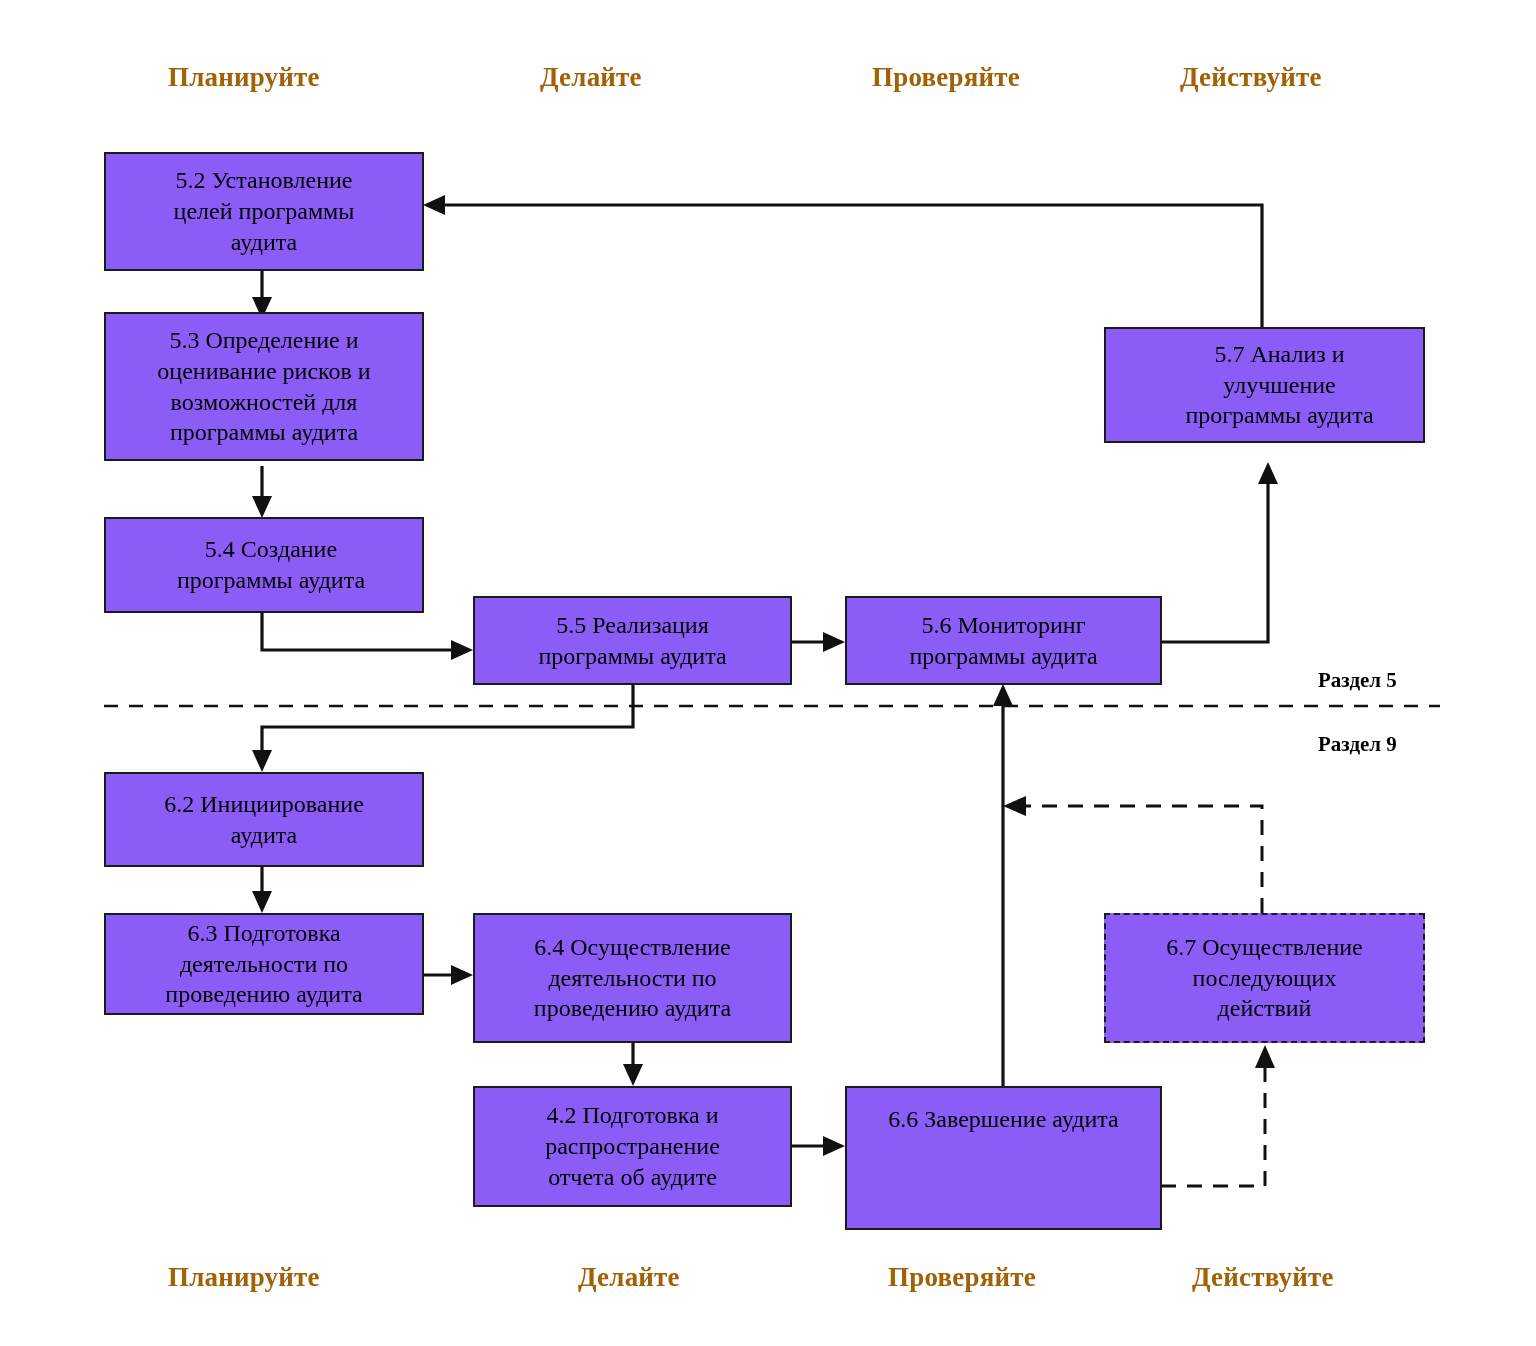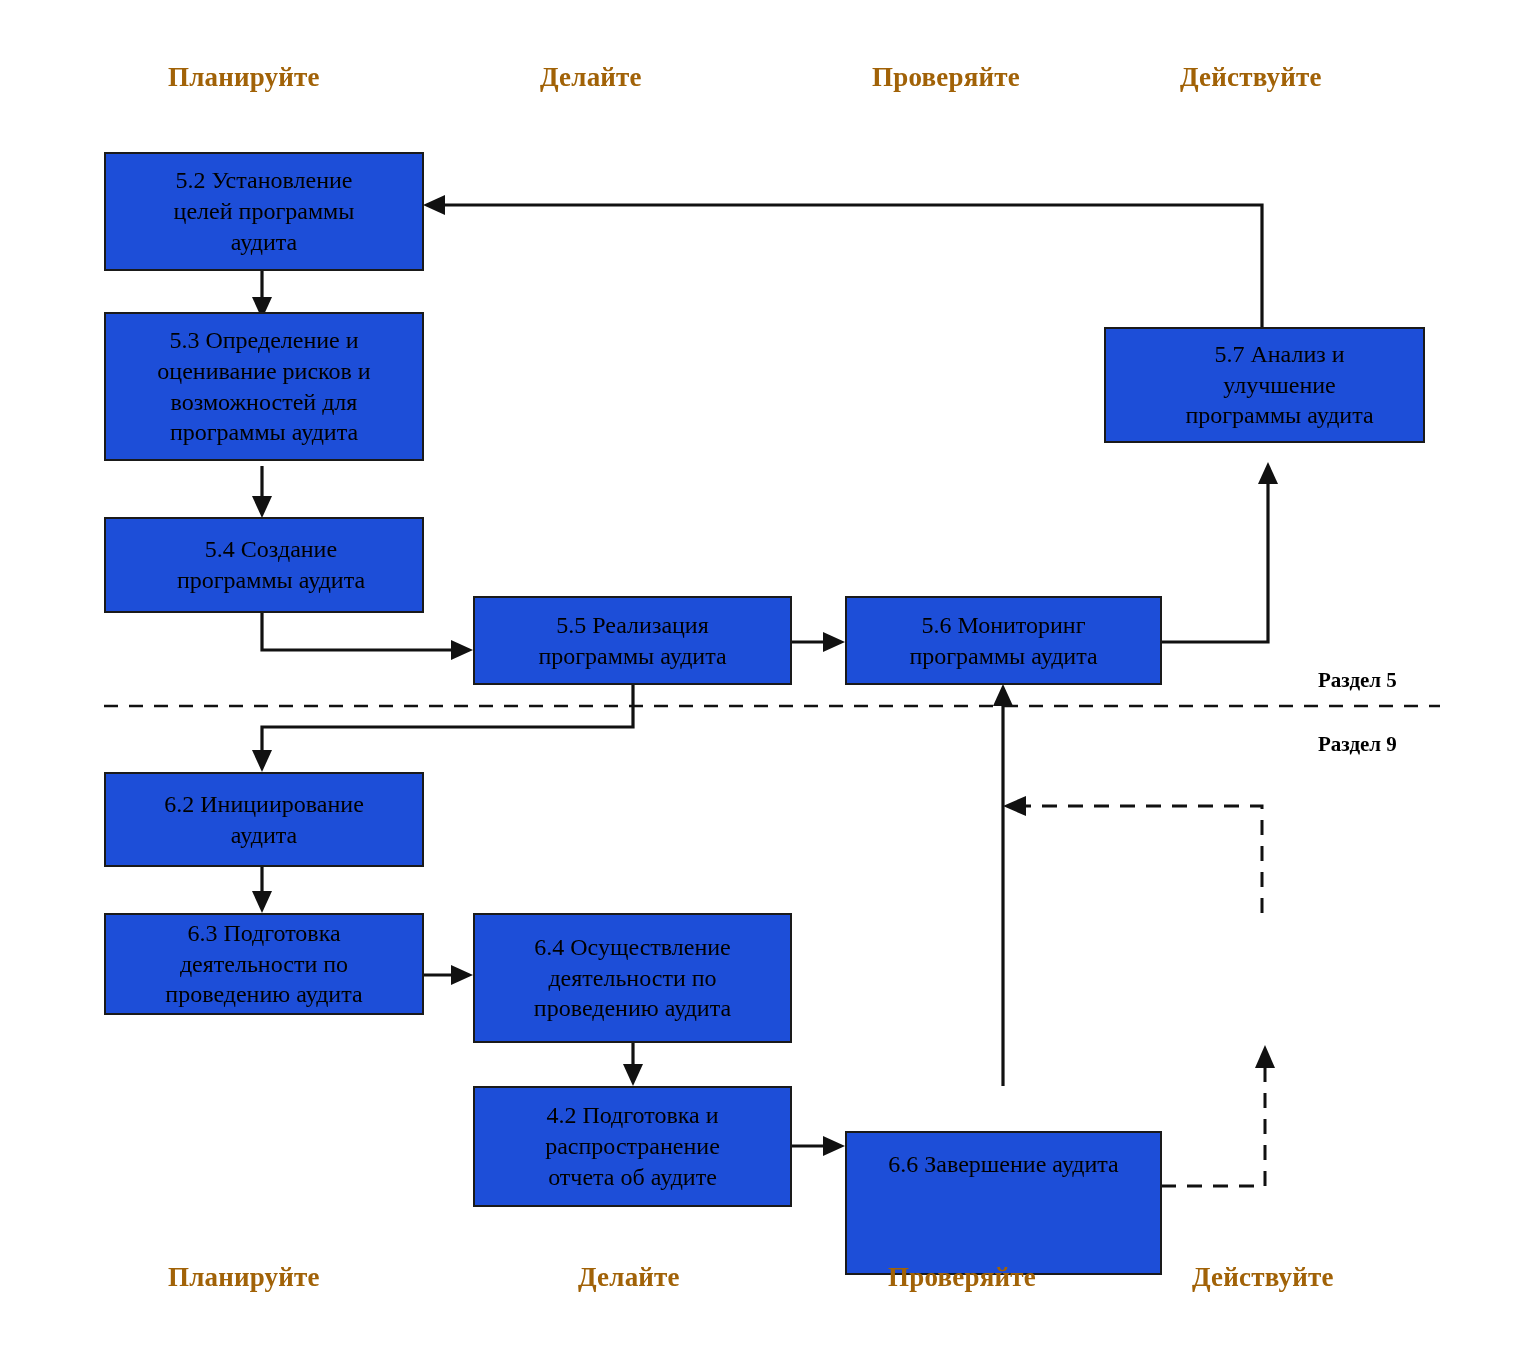--- a/index.html
+++ b/index.html
@@ -36,21 +36,21 @@
     font-family: "Liberation Serif", "DejaVu Serif", serif;
     font-weight: bold;
     font-size: 21px;
     white-space: nowrap;
     color: #000;
   }
   
   .node {
     position: absolute;
     box-sizing: border-box;
-    background: #1d4ed8;
+    background: #8b5cf6;
     display: flex;
     align-items: center;
     justify-content: center;
     text-align: center;
     font-family: "Liberation Serif", "DejaVu Serif", serif;
     font-size: 24px;
     line-height: 1.28;
     color: #000;
     padding: 2px 6px;
   }
@@ -239,23 +239,28 @@
 деятельности по
 проведению аудита</span>
   </div>
 
   <div class="node solid" style="left:473px; top:1086px; width:319px; height:121px;">
     <span class="node-text">4.2 Подготовка и
 распространение
 отчета об аудите</span>
   </div>
 
-  <div class="node solid align-top" style="left:845px; top:1086px; width:317px; height:144px;margin-top:45px;">
+  <div class="node solid align-top" style="left:845px; top:1086px; width:317px; height:144px;">
     <span class="node-text">6.6 Завершение аудита</span>
   </div>
 
+  <div class="node dashed" style="left:1104px; top:913px; width:321px; height:130px;">
+    <span class="node-text">6.7 Осуществление
+последующих
+действий</span>
+  </div>
 
   <div class="phase-label" style="left:168px; top:1262px; width:180px;">Планируйте</div>
   <div class="phase-label" style="left:578px; top:1262px; width:180px;">Делайте</div>
   <div class="phase-label" style="left:888px; top:1262px; width:190px;">Проверяйте</div>
   <div class="phase-label" style="left:1192px; top:1262px; width:190px;">Действуйте</div>
 
 </div>
 
 </body></html>

